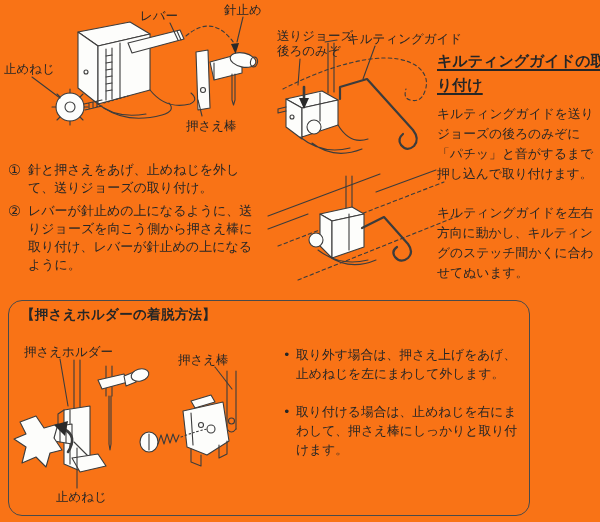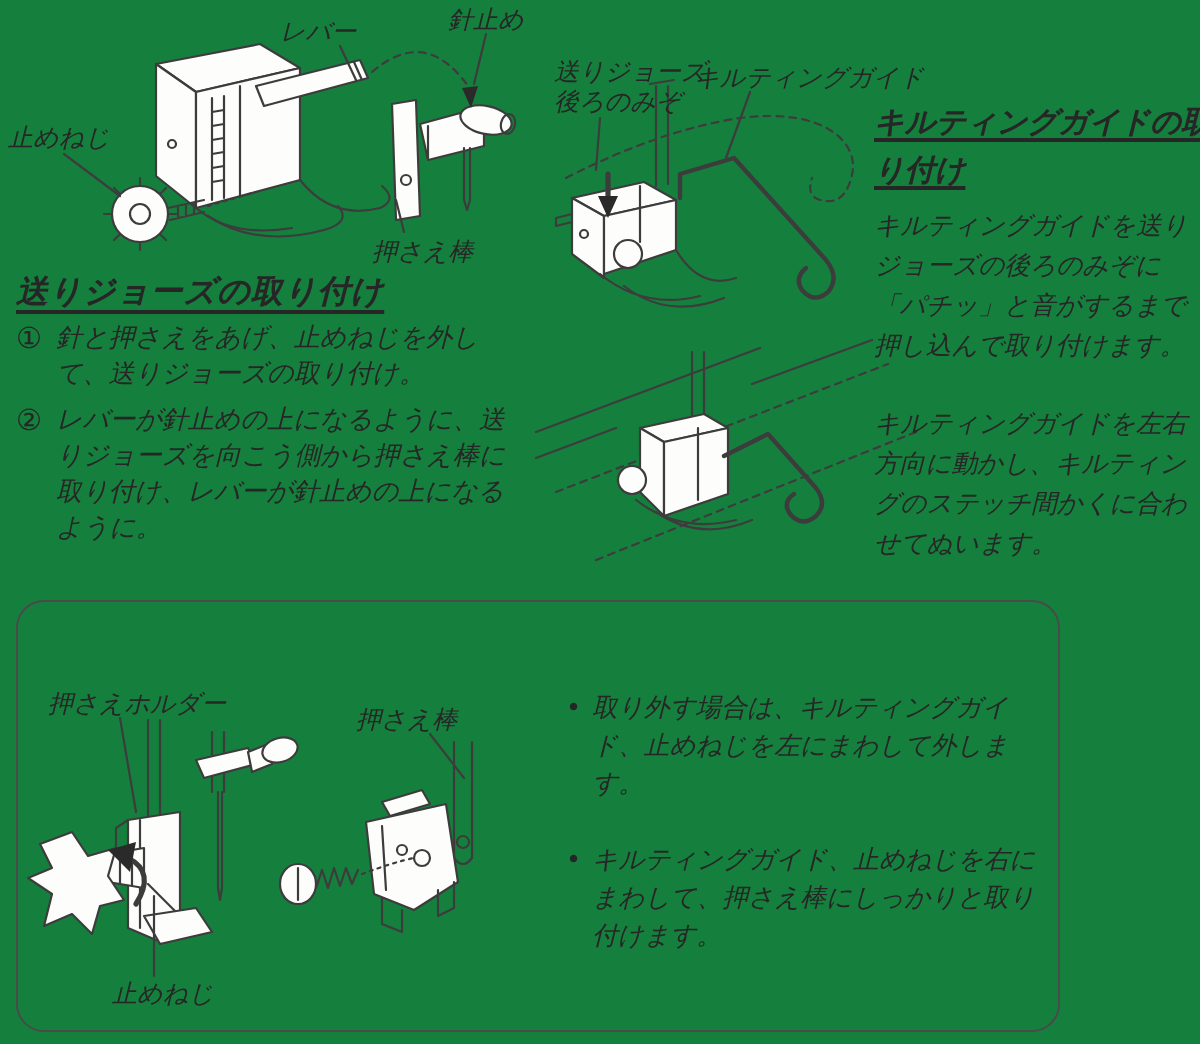--- a/index.html
+++ b/index.html
@@ -1,17 +1,17 @@
 <!DOCTYPE html>
 <html><head>
 <meta charset="utf-8">
 <style>
   html,body{margin:0;padding:0;background:#fff;}
-  .page{position:relative;width:600px;height:522px;background:#15803d;
-        font-family:"DejaVu Sans","Liberation Sans",sans-serif;color:#262626;overflow:hidden;font-style:italic;}
+  .page{position:relative;width:600px;height:522px;background:#f97316;
+        font-family:"DejaVu Sans","Liberation Sans",sans-serif;color:#262626;overflow:hidden;}
   .abs{position:absolute;}
   .heading-l{font-weight:700;font-size:16px;letter-spacing:.5px;
              text-decoration:underline;text-underline-offset:4px;text-decoration-thickness:1.5px;}
   .heading-r{font-weight:700;font-size:15px;line-height:24px;
              text-decoration:underline;text-underline-offset:3px;text-decoration-thickness:1.5px;}
   .steps{font-size:13px;line-height:18px;}
   .step{display:flex;margin-bottom:5px;}
   .step .num{flex:0 0 20px;font-size:14.5px;}
   .step .txt{flex:1;}
   .rcol-p{font-size:12.8px;line-height:20px;}
@@ -84,21 +84,20 @@
     <path class="ln" d="M243,17 L237,42"></path>
     <path class="ln" d="M32,77 L60,98"></path>
     <path class="ln" d="M202,116 L198,100"></path>
 
     <text x="140" y="20">レバー</text>
     <text x="224" y="14">針止め</text>
     <text x="4" y="73">止めねじ</text>
     <text x="186" y="130">押さえ棒</text>
   </svg>
 
-  <div class="abs heading-l" style="left:8px;top:136px;">送りジョーズの取り付け</div>
 
   <div class="abs steps" style="left:8px;top:161px;width:256px;">
     <div class="step">
       <span class="num">①</span>
       <span class="txt">針と押さえをあげ、止めねじを外して、送りジョーズの取り付け。</span>
     </div>
     <div class="step">
       <span class="num">②</span>
       <span class="txt">レバーが針止めの上になるように、送りジョーズを向こう側から押さえ棒に取り付け、レバーが針止めの上になるように。</span>
     </div>
@@ -158,29 +157,30 @@
   </svg>
 
   <div class="abs" style="left:437px;top:49px;width:168px;">
     <div class="heading-r" style="width:170px;">キルティングガイドの取り付け</div>
     <div class="rcol-p" style="margin-top:7px;width:165px;">キルティングガイドを送りジョーズの後ろのみぞに「パチッ」と音がするまで押し込んで取り付けます。</div>
     <div class="rcol-p" style="margin-top:19px;width:168px;">キルティングガイドを左右方向に動かし、キルティングのステッチ間かくに合わせてぬいます。</div>
   </div>
 
   <div class="abs box" style="left:8px;top:300px;width:520px;height:214px;"></div>
 
+  <div class="abs box-title" style="left:21px;top:306px;">【押さえホルダーの着脱方法】</div>
 
   <div class="abs bullets" style="left:283px;top:345px;width:236px;">
     <div class="bullet">
       <span class="marker">•</span>
-      <span class="txt">取り外す場合は、キルティングガイド、止めねじを左にまわして外します。</span>
+      <span class="txt">取り外す場合は、押さえ上げをあげ、止めねじを左にまわして外します。</span>
     </div>
     <div class="bullet">
       <span class="marker">•</span>
-      <span class="txt">キルティングガイド、止めねじを右にまわして、押さえ棒にしっかりと取り付けます。</span>
+      <span class="txt">取り付ける場合は、止めねじを右にまわして、押さえ棒にしっかりと取り付けます。</span>
     </div>
   </div>
 
   <svg class="fig" style="left:10px;top:340px" width="155" height="168" viewBox="0 0 155 168">
 
     <g>
       <path class="ln" d="M64,20 L64,70 M70,20 L70,70"></path>
       <path class="ln" d="M96,26 L96,56 M102,26 L102,56"></path>
     </g>
 

